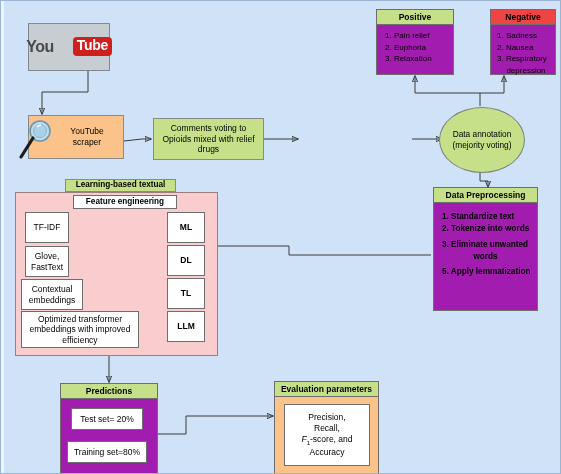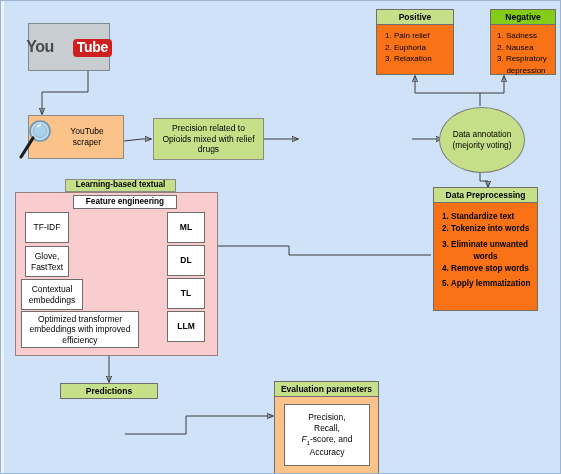--- a/index.html
+++ b/index.html
@@ -17,41 +17,41 @@
     content:"";position:absolute;left:0;top:0;width:3px;height:100%;
     background:#eef4fb;
   }
 
   .node{position:absolute;box-sizing:border-box;display:flex;
         align-items:center;justify-content:center;text-align:center;
         font-size:8.5px;line-height:1.25;color:#000;}
 
   
   .yt-box{background:#c8cdd1;border:1px solid #7d8a93;}
-  .yt-logo{display:flex;align-items:flex-end;gap:19px;}
+  .yt-logo{display:flex;align-items:flex-start;gap:19px;}
   .yt-you{font-weight:bold;font-size:16px;color:#4a4a4a;letter-spacing:-0.5px;}
   .yt-tube{font-weight:bold;font-size:14px;color:#ffffff;background:#cd201f;
            border-radius:4px;padding:0px 4px 1px 4px;letter-spacing:-0.3px;}
 
   
   .fill-orange{background:#fbc38a;border:1px solid #8a8a8a;}
   .fill-green{background:#c6e08a;border:1px solid #8a8a8a;}
   .fill-white{background:#ffffff;border:1px solid #6e6e6e;}
   .fill-pink{background:#f9cdcd;border:1px solid #9b7f7f;}
 
   
   .titled{position:absolute;box-sizing:border-box;}
   .titled .hdr{
     background:#c6e08a;border:1px solid #6e6e6e;
     font-size:8.5px;font-weight:bold;text-align:center;
     padding:2px 0 2px 0;box-sizing:border-box;color:#000;
   }
   .titled .bdy{
     border:1px solid #6e6e6e;border-top:none;box-sizing:border-box;
-    background:#f97316;
+    background:#a21caf;
   }
   .titled .bdy.orange{background:#fbc38a;}
 
   
   .mini-list{font-size:8px;line-height:1.45;text-align:center;color:#000;}
   .mini-list div{white-space:nowrap;}
   .bold-list{font-weight:bold;font-size:8.2px;line-height:1.5;text-align:center;}
 
   
   .ellipse{position:absolute;background:#c6e08a;border:1px solid #7d7d7d;
@@ -129,21 +129,21 @@
   </div>
   <svg class="magnifier" style="left:15px;top:115px;width:40px;height:46px;">
     <circle cx="24" cy="15" r="10" fill="#bcdcf0" stroke="#6a93b0" stroke-width="1.6" opacity="0.95"></circle>
     <circle cx="24" cy="15" r="6.5" fill="#a9d2ea" stroke="#8ab6d4" stroke-width="1"></circle>
     <path d="M21,11 a5,5 0 0 1 4,-2" stroke="#ffffff" stroke-width="1.4" fill="none"></path>
     <line x1="17" y1="22" x2="5" y2="41" stroke="#1d1d1d" stroke-width="3.2" stroke-linecap="round"></line>
   </svg>
 
   <div class="node fill-green" style="left:152px;top:117px;width:111px;height:42px;">
     <div>
-      <div>Precision related to</div>
+      <div>Comments voting to</div>
       <div>Opioids mixed with relief</div>
       <div>drugs</div>
     </div>
   </div>
 
 
   <div class="ellipse" style="left:438px;top:106px;width:84px;height:64px;">
     <span>Data annotation</span>
     <span>(mejority voting)</span>
   </div>
@@ -153,40 +153,39 @@
     <div class="bdy" style="height:50px;padding:5px 0 0 8px;">
       <div class="mini-list" style="text-align:left;">
         <div>1. Pain relief</div>
         <div>2. Euphoria</div>
         <div>3. Relaxation</div>
       </div>
     </div>
   </div>
 
   <div class="titled" style="left:489px;top:8px;width:66px;">
-    <div class="hdr" style="background:#84cc16;">Negative</div>
+    <div class="hdr" style="background:#ef4444;">Negative</div>
     <div class="bdy" style="height:50px;padding:5px 0 0 6px;">
       <div class="mini-list" style="text-align:left;">
         <div>1. Sadness</div>
         <div>2. Nausea</div>
         <div>3. Respiratory</div>
         <div style="text-align:center;">depression</div>
       </div>
     </div>
   </div>
 
   <div class="titled" style="left:432px;top:186px;width:105px;">
     <div class="hdr">Data Preprocessing</div>
     <div class="bdy" style="height:108px;padding:8px 3px 0 3px;">
       <div class="bold-list">
         <div style="text-align:left;padding-left:5px;">1. Standardize text</div>
         <div style="text-align:left;padding-left:5px;">2. Tokenize into words</div>
         <div style="text-align:left;padding-left:5px;padding-top:3px;">3. Eliminate unwanted</div>
         <div>words</div>
-        <div style="text-align:left;padding-left:5px;">4. Remove stop words</div>
         <div style="text-align:left;padding-left:5px;padding-top:3px;">5. Apply lemmatization</div>
       </div>
     </div>
   </div>
 
   <div class="node fill-green" style="left:64px;top:178px;width:111px;height:13px;font-weight:bold;font-size:8.2px;">
     <span>Learning-based textual</span>
   </div>
 
   <div class="node fill-pink" style="left:14px;top:191px;width:203px;height:164px;"></div>
@@ -229,20 +228,28 @@
   </div>
   <div class="node fill-white" style="left:166px;top:277px;width:38px;height:31px;font-weight:bold;">
     <span>TL</span>
   </div>
   <div class="node fill-white" style="left:166px;top:310px;width:38px;height:31px;font-weight:bold;">
     <span>LLM</span>
   </div>
 
   <div class="titled" style="left:59px;top:382px;width:98px;">
     <div class="hdr">Predictions</div>
+    <div class="bdy" style="height:75px;position:relative;">
+      <div class="node fill-white" style="left:10px;top:9px;width:72px;height:22px;position:absolute;">
+        <span>Test set= 20%</span>
+      </div>
+      <div class="node fill-white" style="left:6px;top:42px;width:80px;height:22px;position:absolute;">
+        <span>Training set=80%</span>
+      </div>
+    </div>
   </div>
 
   <div class="titled" style="left:273px;top:380px;width:105px;">
     <div class="hdr">Evaluation parameters</div>
     <div class="bdy orange" style="height:78px;position:relative;">
       <div class="node fill-white" style="left:9px;top:7px;width:86px;height:62px;position:absolute;">
         <div>
           <div>Precision,</div>
           <div>Recall,</div>
           <div>

